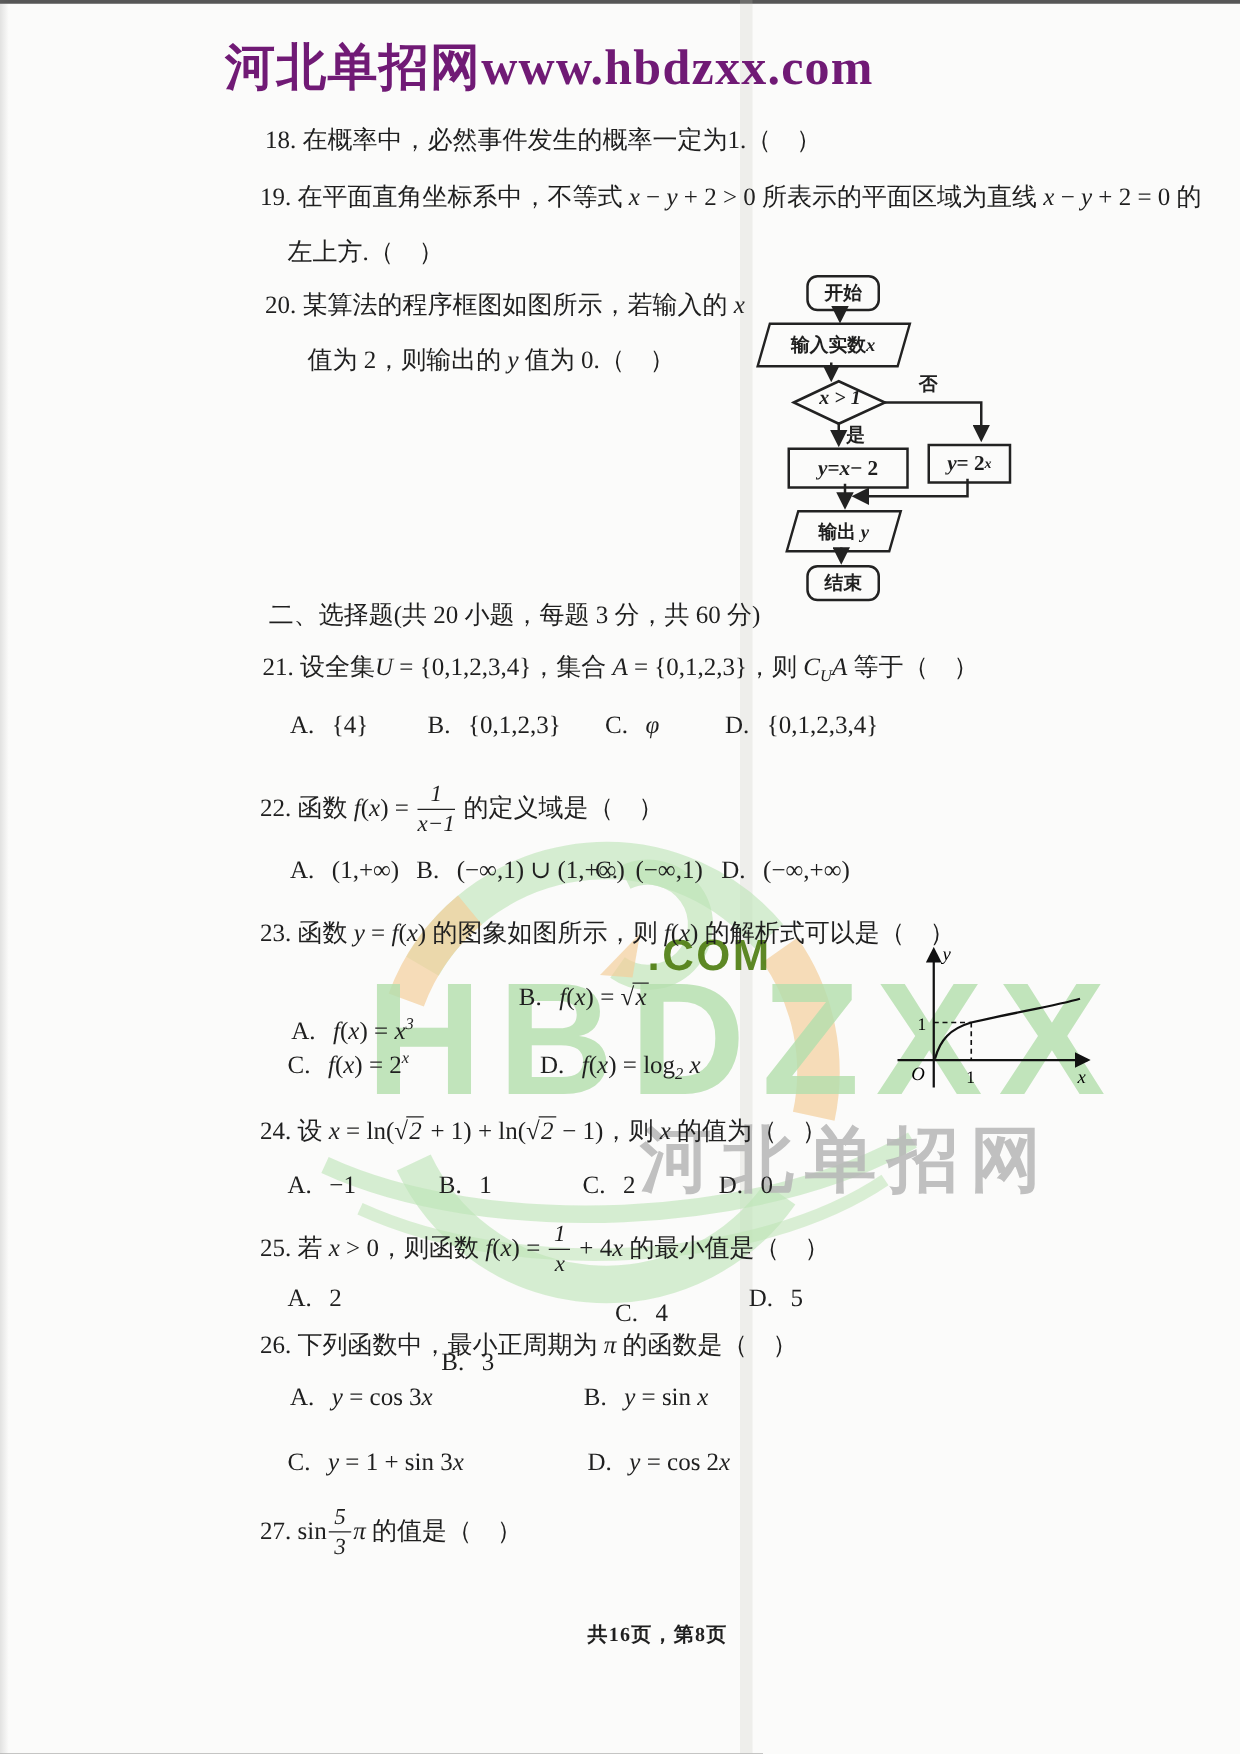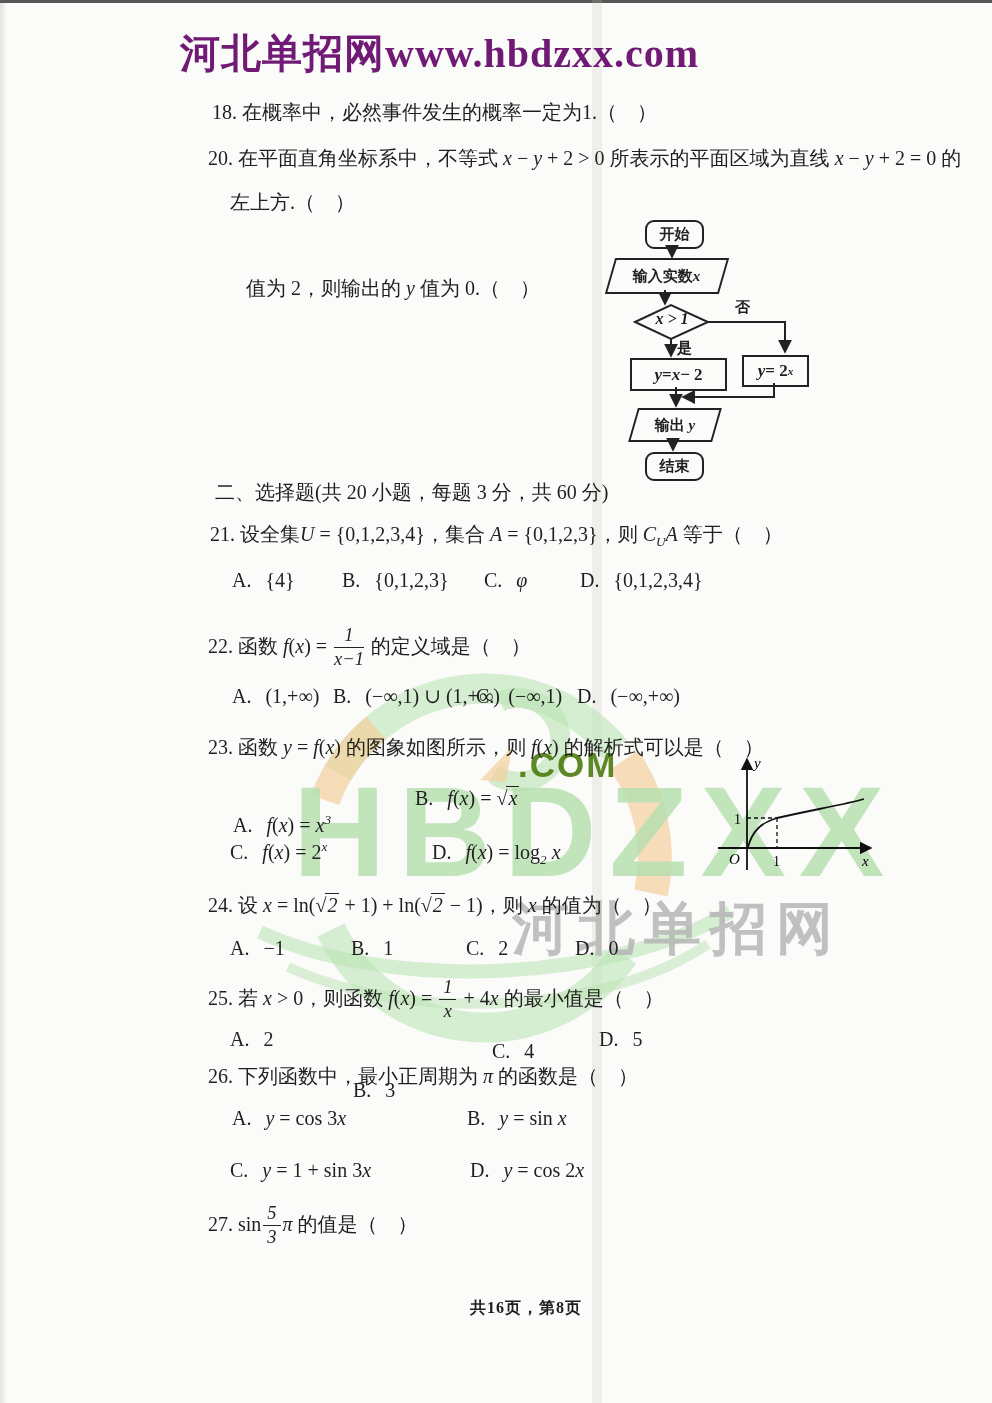--- a/index.html
+++ b/index.html
@@ -58,22 +58,23 @@
     <path d="M30,292 C160,352 380,342 500,272" fill="none" stroke="#bde4b5" stroke-width="14" opacity="0.6"></path>
     <path d="M58,327 C185,385 378,372 478,304" fill="none" stroke="#bde4b5" stroke-width="10" opacity="0.55"></path>
   </svg>
   <div class="abs wm-letters" style="left:293px;top:768px;">HBDZXX</div>
   <div class="abs wm-com" style="left:518px;top:745px;">.COM</div>
   <div class="abs wm-site" style="left:512px;top:900px;">河北单招网</div>
 
   <div class="abs hdr" style="left:180px;top:26px;">河北单招网www.hbdzxx.com</div>
 
   <div class="abs q" style="left:212px;top:100px;"><span>18. 在概率中，必然事件发生的概率一定为1.（　）</span></div>
-  <div class="abs q" style="left:208px;top:146px;"><span>20. 在平面直角坐标系中，不等式 </span><span class="mi">x</span><span> − </span><span class="mi">y</span><span> + 2 &gt; 0 所表示的平面区域为直线 </span><span class="mi">x</span><span> − </span><span class="mi">y</span><span> + 2 = 0 的</span></div>
+  <div class="abs q" style="left:208px;top:146px;"><span>19. 在平面直角坐标系中，不等式 </span><span class="mi">x</span><span> − </span><span class="mi">y</span><span> + 2 &gt; 0 所表示的平面区域为直线 </span><span class="mi">x</span><span> − </span><span class="mi">y</span><span> + 2 = 0 的</span></div>
   <div class="abs q" style="left:230px;top:190px;"><span>左上方.（　）</span></div>
+  <div class="abs q" style="left:212px;top:232px;"><span>20. 某算法的程序框图如图所示，若输入的 </span><span class="mi">x</span></div>
   <div class="abs q" style="left:246px;top:276px;"><span>值为 2，则输出的 </span><span class="mi">y</span><span> 值为 0.（　）</span></div>
 
   <div class="abs fc">
     <svg class="abs" style="left:0;top:0;" width="290" height="280" viewBox="0 0 290 280">
       <defs>
         <marker id="arr" viewBox="0 0 10 10" refX="8" refY="5" markerWidth="7" markerHeight="7" orient="auto-start-reverse">
           <path d="M0,0 L10,5 L0,10 z" fill="#222"></path>
         </marker>
       </defs>
       <line x1="92" y1="35" x2="92" y2="46" stroke="#222" stroke-width="2" marker-end="url(#arr)"></line>

